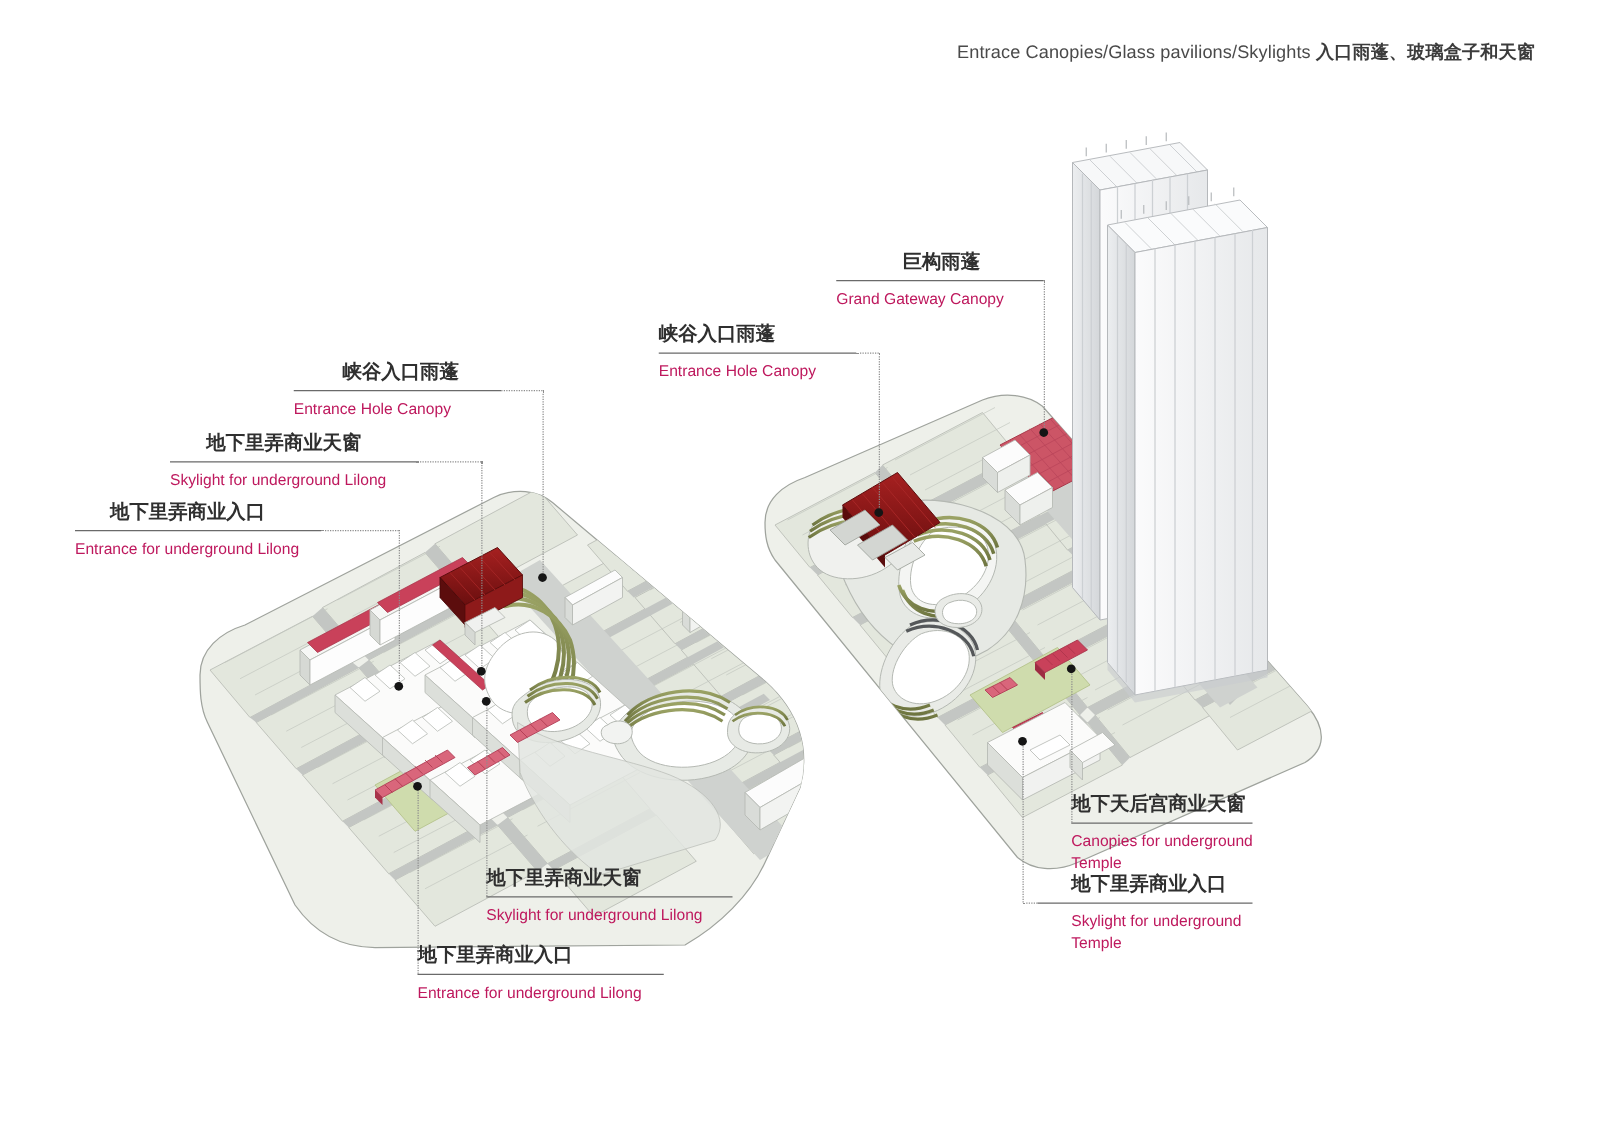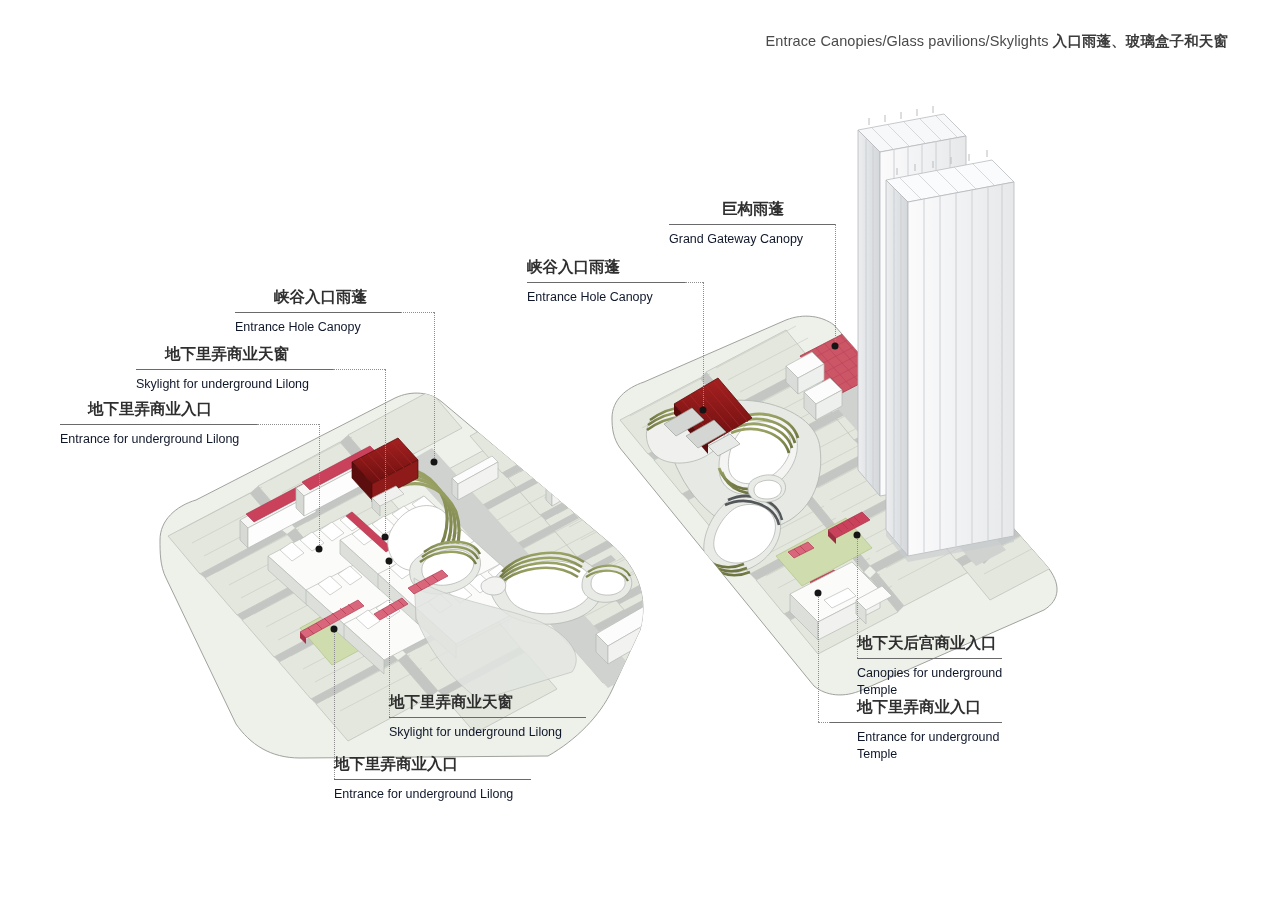--- a/index.html
+++ b/index.html
@@ -62,21 +62,21 @@
     font-weight: 700;
     color: #2f2f2f;
     line-height: 1.25;
     display: block;
     padding-bottom: 2px;
   }
   .callout .en {
     font-family: "Liberation Sans", "DejaVu Sans", sans-serif;
     font-size: 12.5px;
     font-weight: 400;
-    color: #0f172a;
+    color: #be185d;
     line-height: 1.32;
     display: block;
     padding-top: 3px;
     white-space: pre-line;
   }
   .callout .rule {
     display: block;
     height: 1px;
     background: #6a6a6a;
   }
@@ -731,39 +731,39 @@
       </div>
       <div class="callout" style="left: 334px; top: 779px; width: 197px;">
         <span class="rule" style="width: 197px;"></span>
       </div>
       <div class="callout align-left" style="left: 334px; top: 783px;">
         <span class="en">Entrance for underground Lilong</span>
       </div>
       <div class="leader-v" style="left: 334px; top: 629px; height: 150px;"></div>
       <div class="anchor-dot" style="left: 334px; top: 629px;"></div>
       <div class="callout align-left" style="left: 857px; top: 634px;">
-        <span class="cn">地下天后宫商业入口</span>
+        <span class="cn">地下天后宫商业天窗</span>
       </div>
       <div class="callout" style="left: 857px; top: 658px; width: 145px;">
         <span class="rule" style="width: 145px;"></span>
       </div>
       <div class="callout align-left" style="left: 857px; top: 662px;">
         <span class="en">Canopies for underground
 Temple</span>
       </div>
       <div class="leader-v" style="left: 857px; top: 535px; height: 123px;"></div>
       <div class="anchor-dot" style="left: 857px; top: 535px;"></div>
       <div class="callout align-left" style="left: 857px; top: 698px;">
         <span class="cn">地下里弄商业入口</span>
       </div>
       <div class="callout" style="left: 830px; top: 722px; width: 172px;">
         <span class="rule" style="width: 172px;"></span>
       </div>
       <div class="callout align-left" style="left: 857px; top: 726px;">
-        <span class="en">Entrance for underground
+        <span class="en">Skylight for underground
 Temple</span>
       </div>
       <div class="leader-h" style="left: 818px; top: 722px; width: 12px;"></div>
       <div class="leader-v" style="left: 818px; top: 593px; height: 129px;"></div>
       <div class="anchor-dot" style="left: 818px; top: 593px;"></div>
     </div>
 
 </div>
 
 </body></html>

